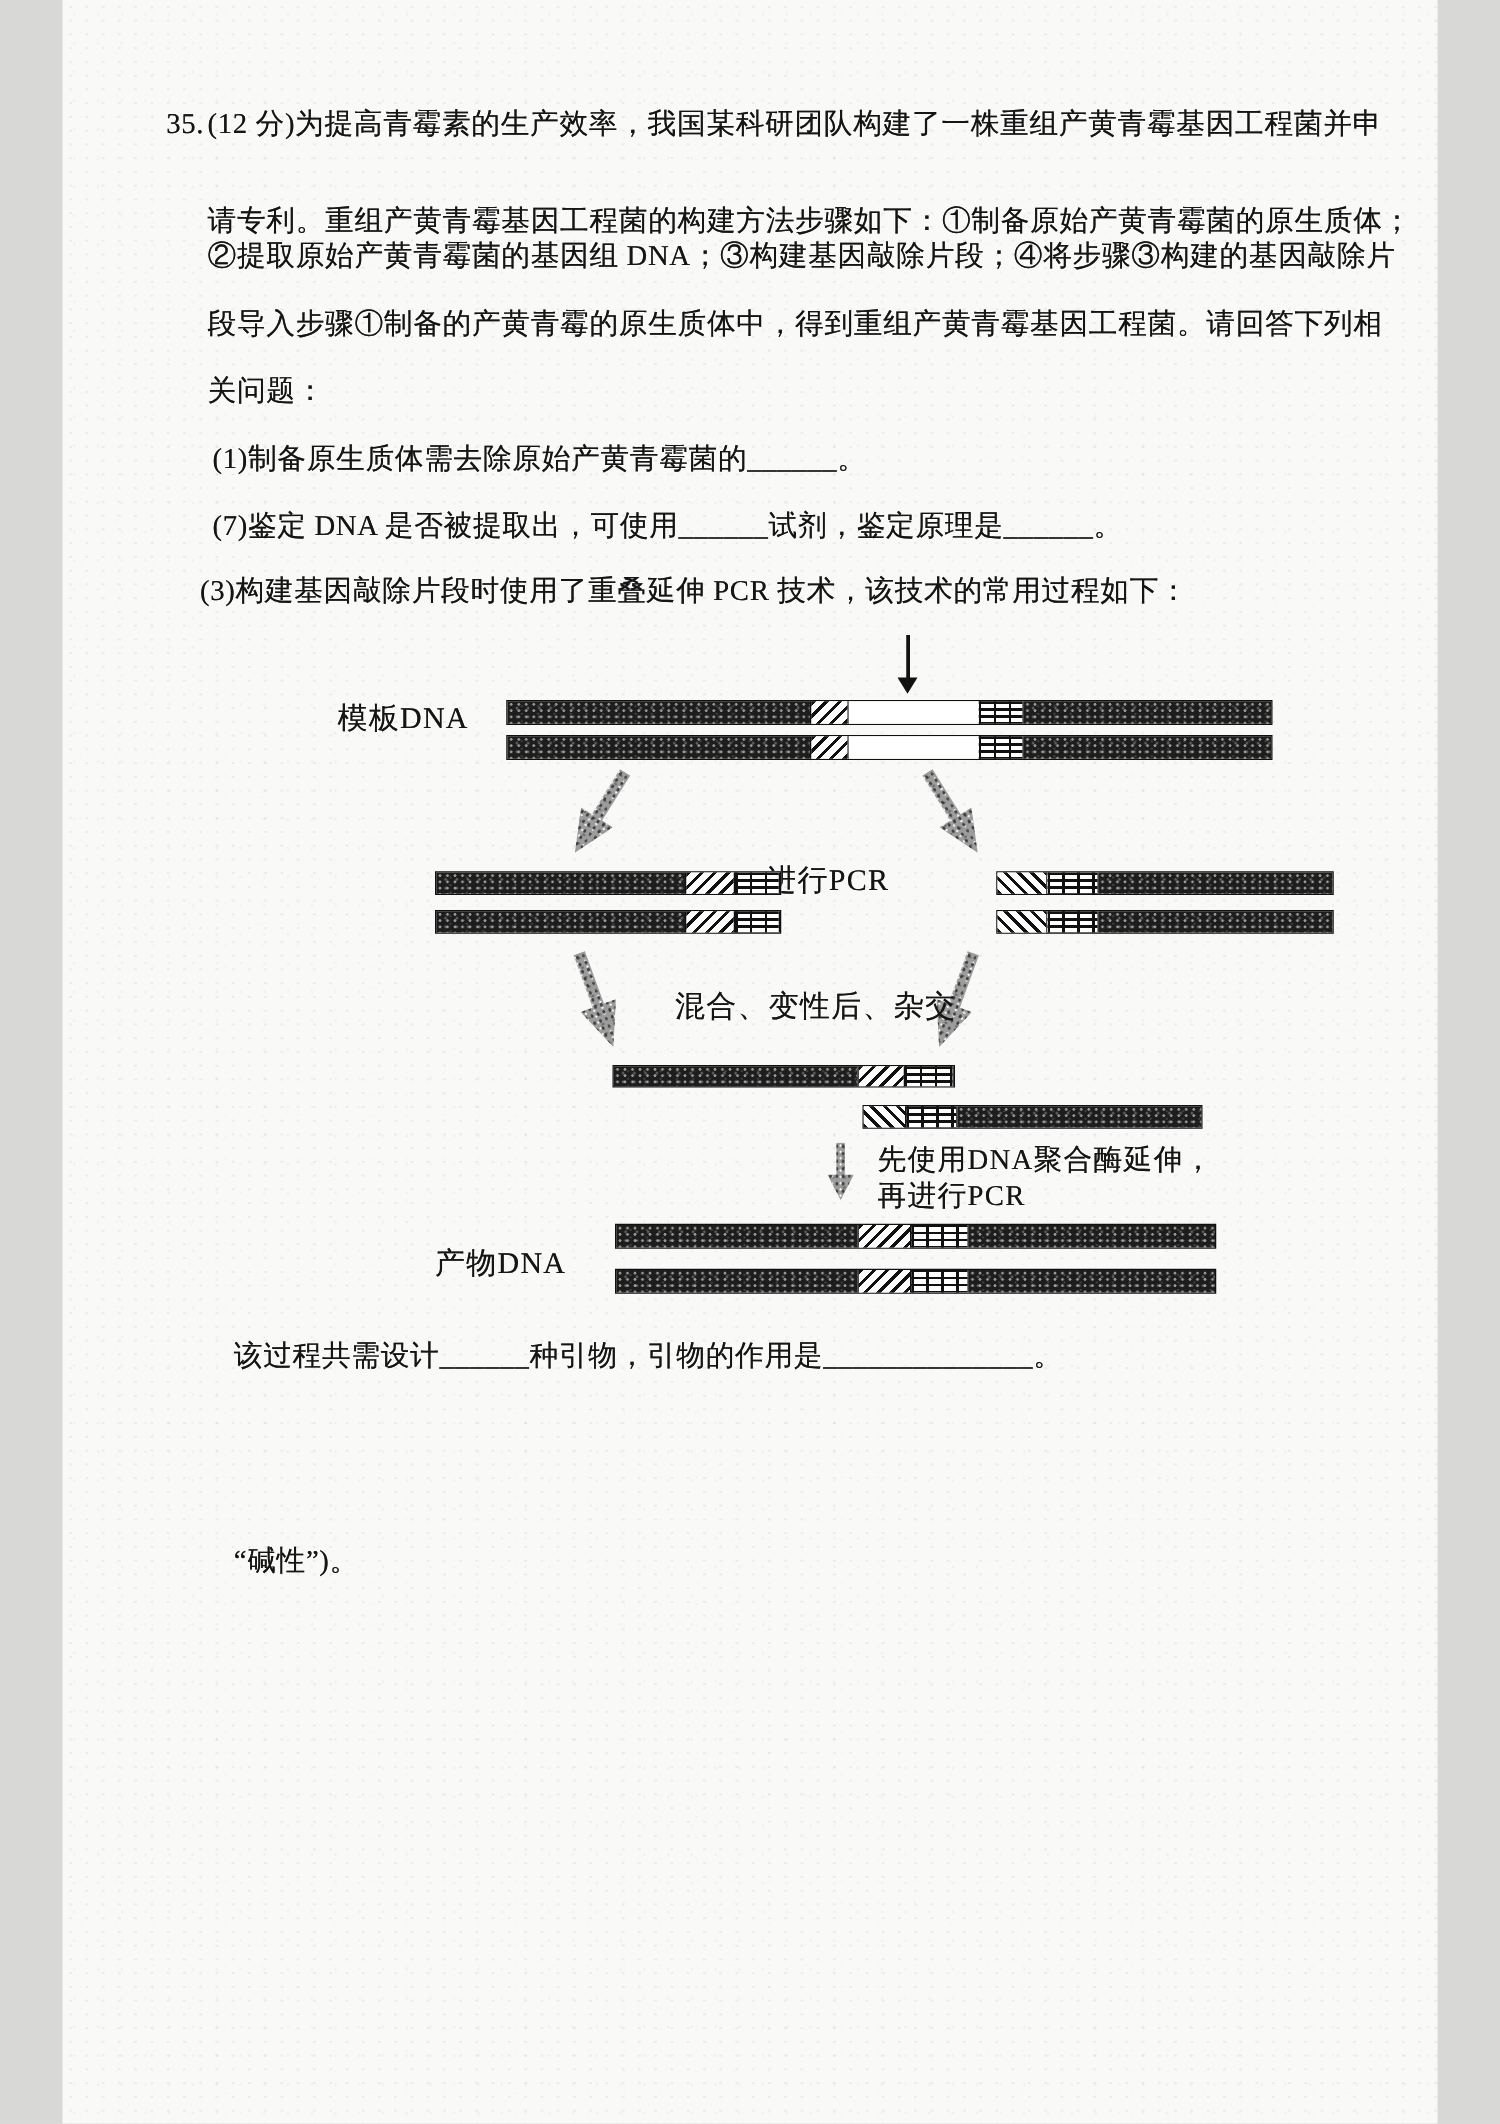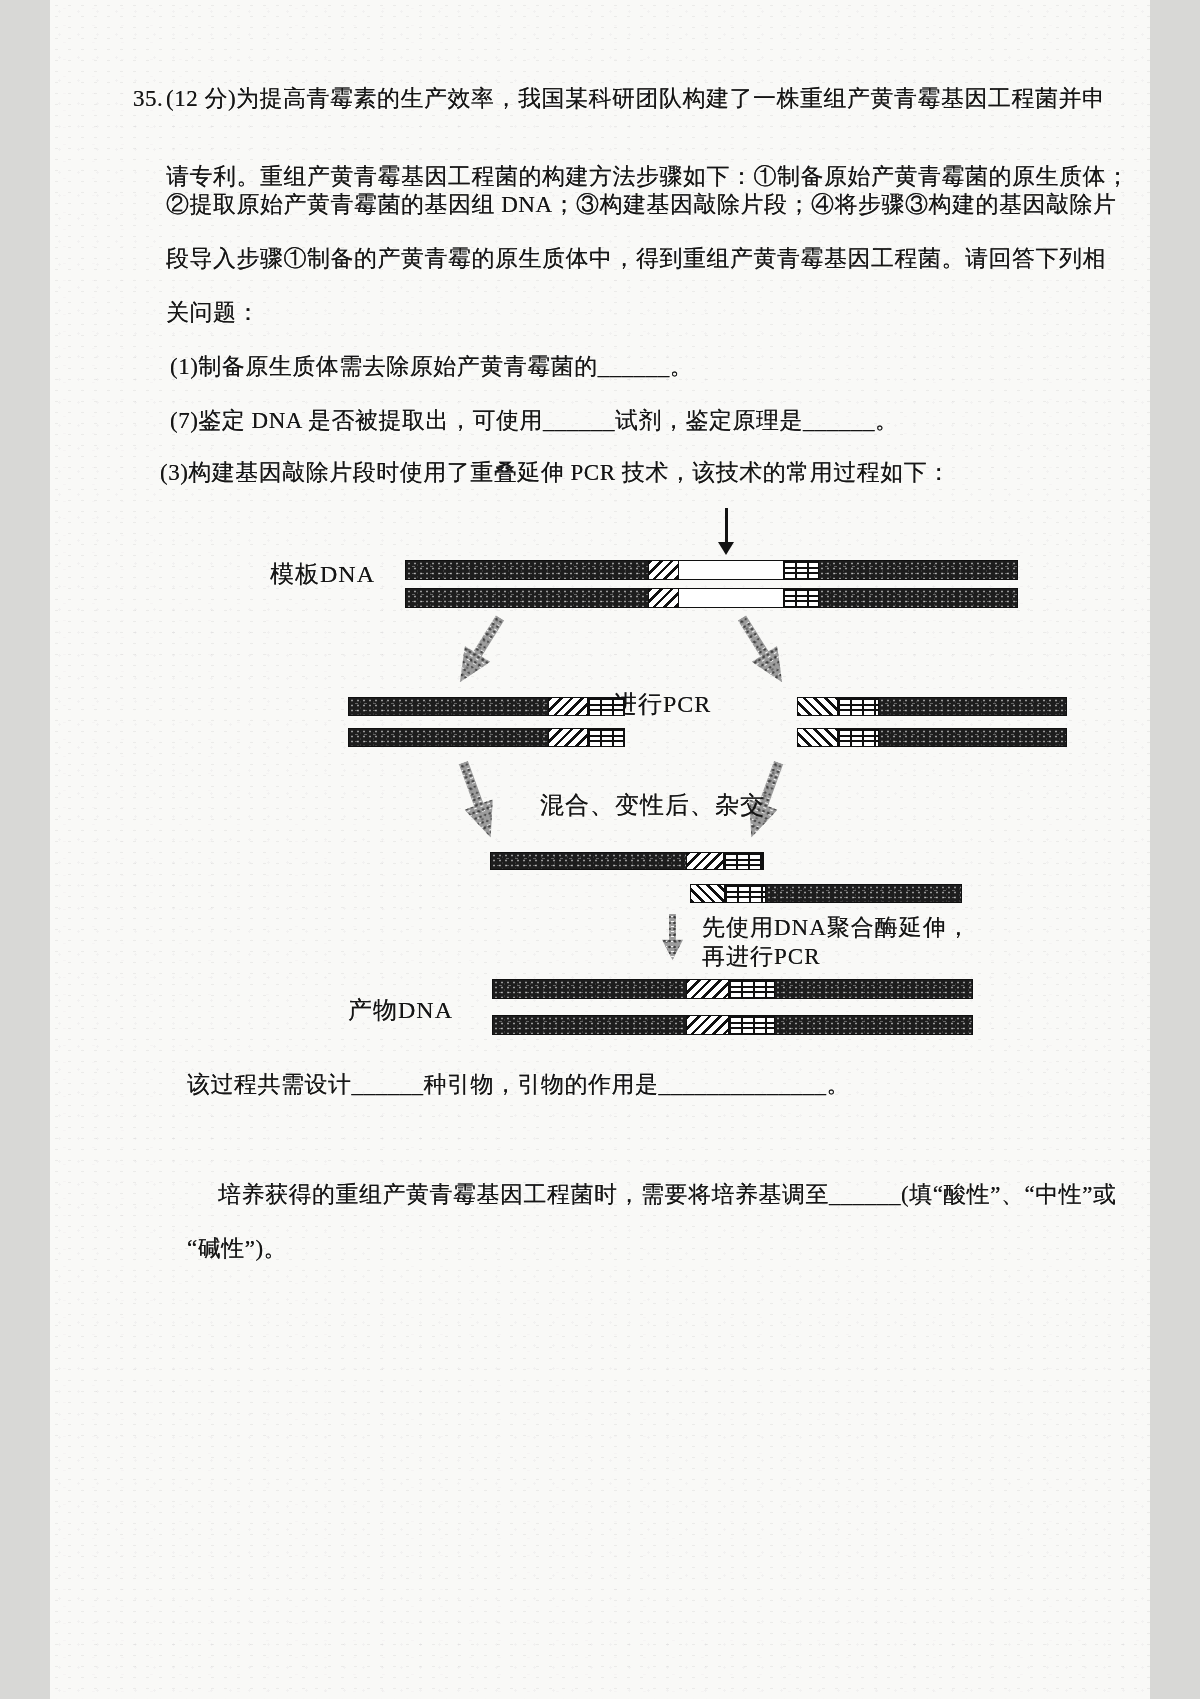--- a/index.html
+++ b/index.html
@@ -177,17 +177,16 @@
     </div>
     <div class="bar" style="left:442px;top:1015px;width:481px;height:20px;">
       <span class="seg dark" style="width:193px;"></span>
       <span class="seg hatchf" style="width:43px;"></span>
       <span class="seg grid" style="width:46px;"></span>
       <span class="seg dark fill"></span>
     </div>
   </div>
 
   <div class="line" style="left:137px;top:1071px;">该过程共需设计______种引物，引物的作用是______________。</div>
-  <div class="line" style="left:168px;top:1181px;">培养获得的重组产黄青霉基因工程菌时，需要将培养基调至______(填“酸性”、“中性”或</div>
   <div class="line" style="left:137px;top:1235px;">“碱性”)。</div>
 
 
 </div>
 
 </body></html>

